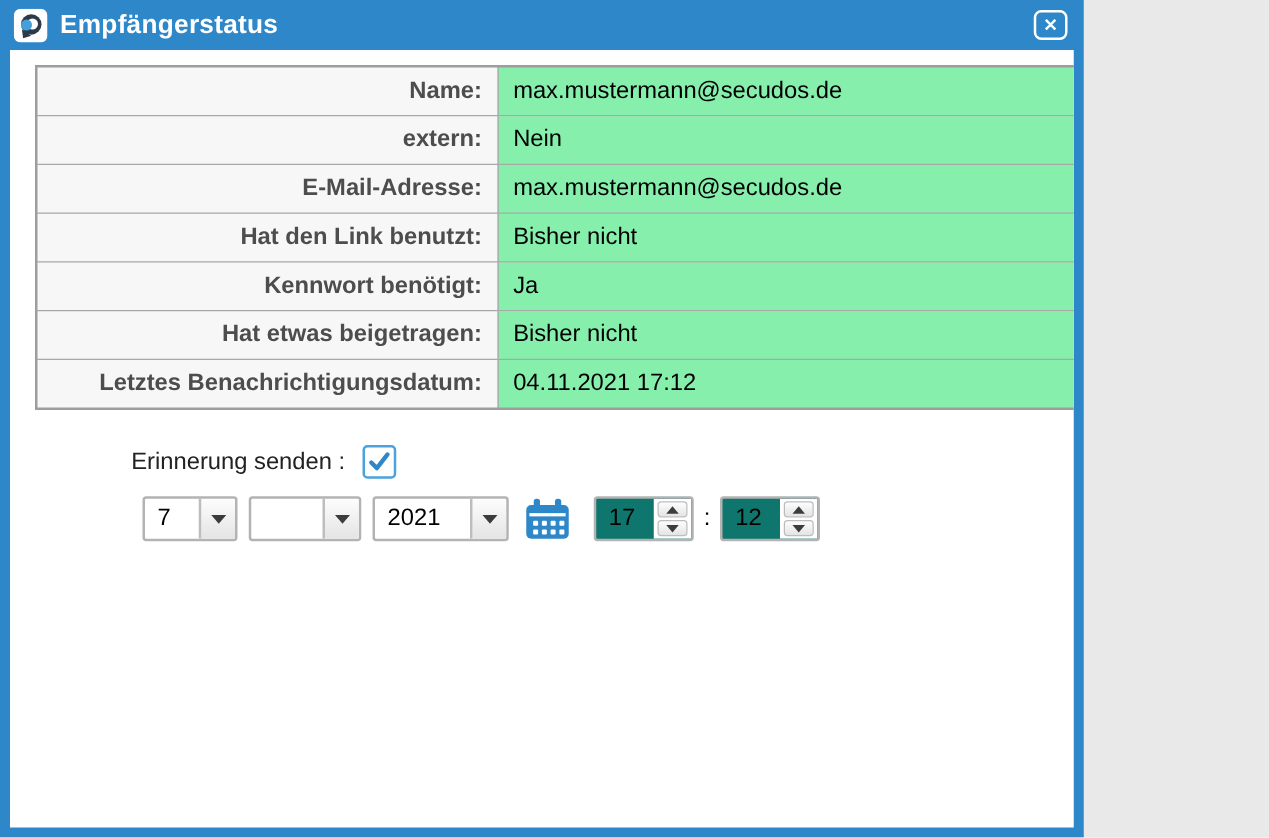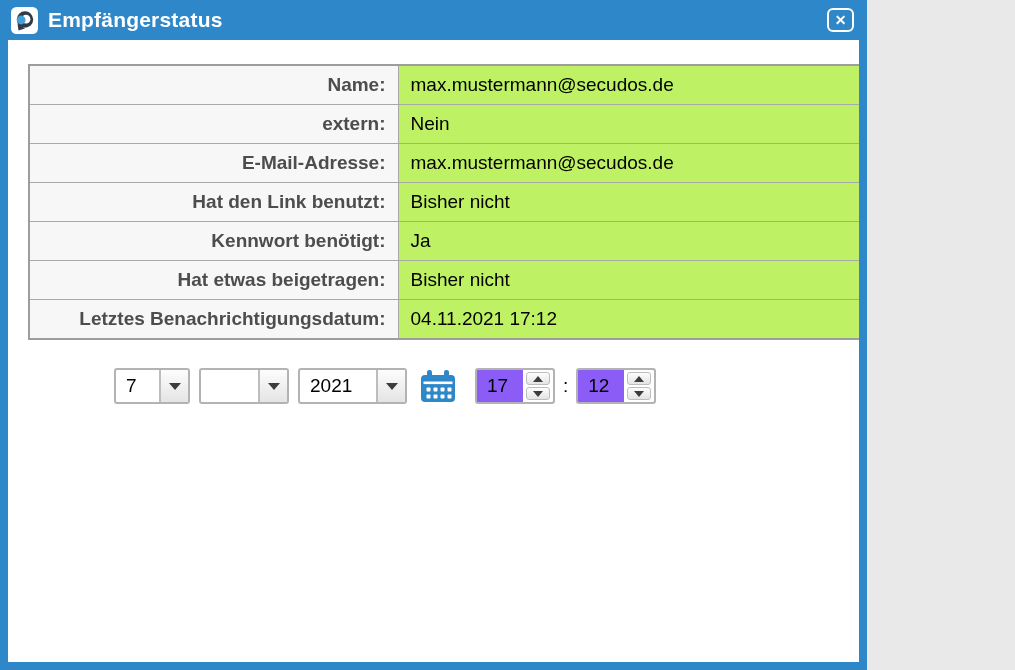--- a/index.html
+++ b/index.html
@@ -28,21 +28,21 @@
     border:2px solid #fff; border-radius:6px;
     display:flex; align-items:center; justify-content:center;
     color:#fff; font-size:14px; font-weight:bold;
     cursor:pointer; background:transparent; line-height:1;
   }
 
   
   .content {
     flex:1; margin:0 8px 8px;
     background:#fff;
-    padding:24px 20px 0;
+    padding:12px 20px 0;
     overflow:hidden;
   }
 
   
   table.info {
     width:960px;
     border-collapse:collapse;
     border:2px solid #9d9d9d;
     font-size:19px;
   }
@@ -52,21 +52,21 @@
     line-height:24px;
     vertical-align:middle;
   }
   td.lbl {
     width:369px;
     background:#f7f7f7;
     color:#4d4d4d;
     font-weight:bold;
     text-align:right;
   }
-  td.val { background:#bef264; color:#000; text-align:left; }
+  td.val { background:#86efac; color:#000; text-align:left; }
   td.val a {
     color:#2727d8; text-decoration:underline;
     word-break:break-all; line-height:25px;
   }
   .redacted {
     display:inline-block;
     width:70px; height:21px;
     vertical-align:text-bottom;
     border-radius:2px;
     margin:0 1px;
@@ -130,21 +130,21 @@
 
   .calendar-btn {
     margin-left:12px; border:none; background:transparent;
     padding:0; cursor:pointer; display:flex; align-items:center;
   }
 
   .spinner {
     display:inline-flex; align-items:stretch;
     height:36px;
     border:2px solid #b3b3b3; border-radius:3px;
-    background:#8b5cf6; overflow:hidden;
+    background:#0f766e; overflow:hidden;
   }
   .spin-hour { margin-left:18px; }
   .spinner .sval {
     display:flex; align-items:center;
     padding:0 10px; min-width:46px;
     font-size:19px; color:#000;
   }
   .spinner .sbtns {
     display:flex; flex-direction:column; justify-content:center;
     gap:2px; padding:2px 3px;
@@ -241,20 +241,28 @@
       </tr>
       <tr>
         <td class="lbl">Letztes Benachrichtigungsdatum:</td>
         <td class="val">04.11.2021 17:12</td>
       </tr>
     </tbody>
       </table>
 
     <div class="form-section">
 
+      <div class="form-row">
+        <span class="flabel">Erinnerung senden :</span>
+        <span class="checkbox">
+          <svg width="19" height="19" viewBox="0 0 19 19">
+            <path d="M3 10 L7.5 14.5 L16 3.5" fill="none" stroke="#2e87c8" stroke-width="3.4" stroke-linecap="round" stroke-linejoin="round"></path>
+          </svg>
+        </span>
+      </div>
 
       <div class="form-row">
 
         <span class="dropdown dd-day">
           <span class="dval">7</span>
           <span class="dbtn">
               <span class="caret-down"></span>
             </span>
         </span>
 

